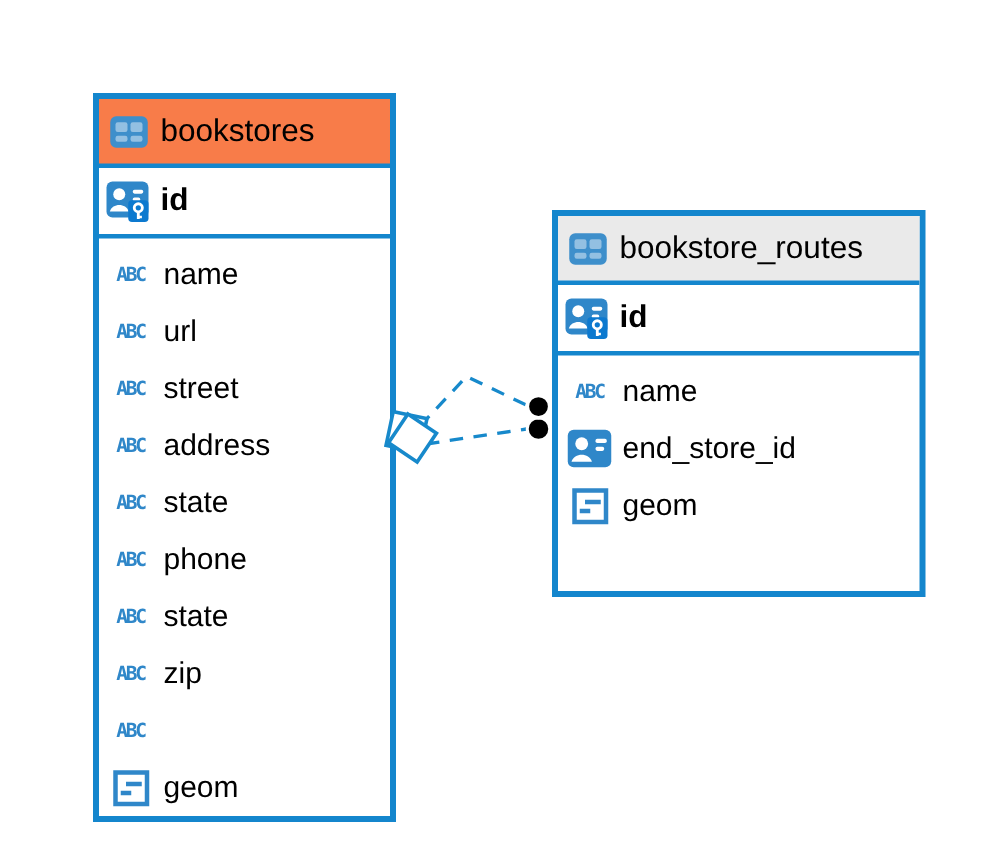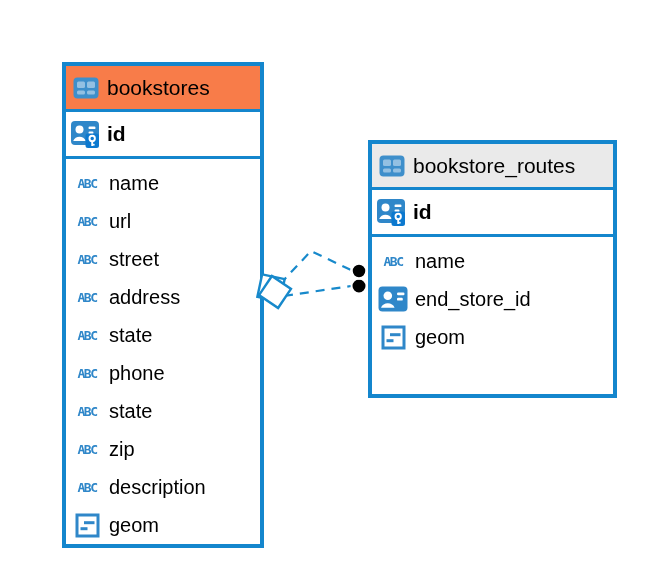--- a/index.html
+++ b/index.html
@@ -149,21 +149,20 @@
       <div class="col-row">
         <span class="icon-cell">
             <span class="abc-glyph">ABC</span>
           </span>
         <span>zip</span>
       </div>
       <div class="col-row">
         <span class="icon-cell">
             <span class="abc-glyph">ABC</span>
           </span>
-        <span>description</span>
       </div>
       <div class="col-row">
         <span class="icon-cell">
           <svg width="25" height="25" viewBox="0 0 25 25">
               <use href="#icon-geom"></use>
             </svg>
         </span>
         <span>geom</span>
       </div>
     </div>

